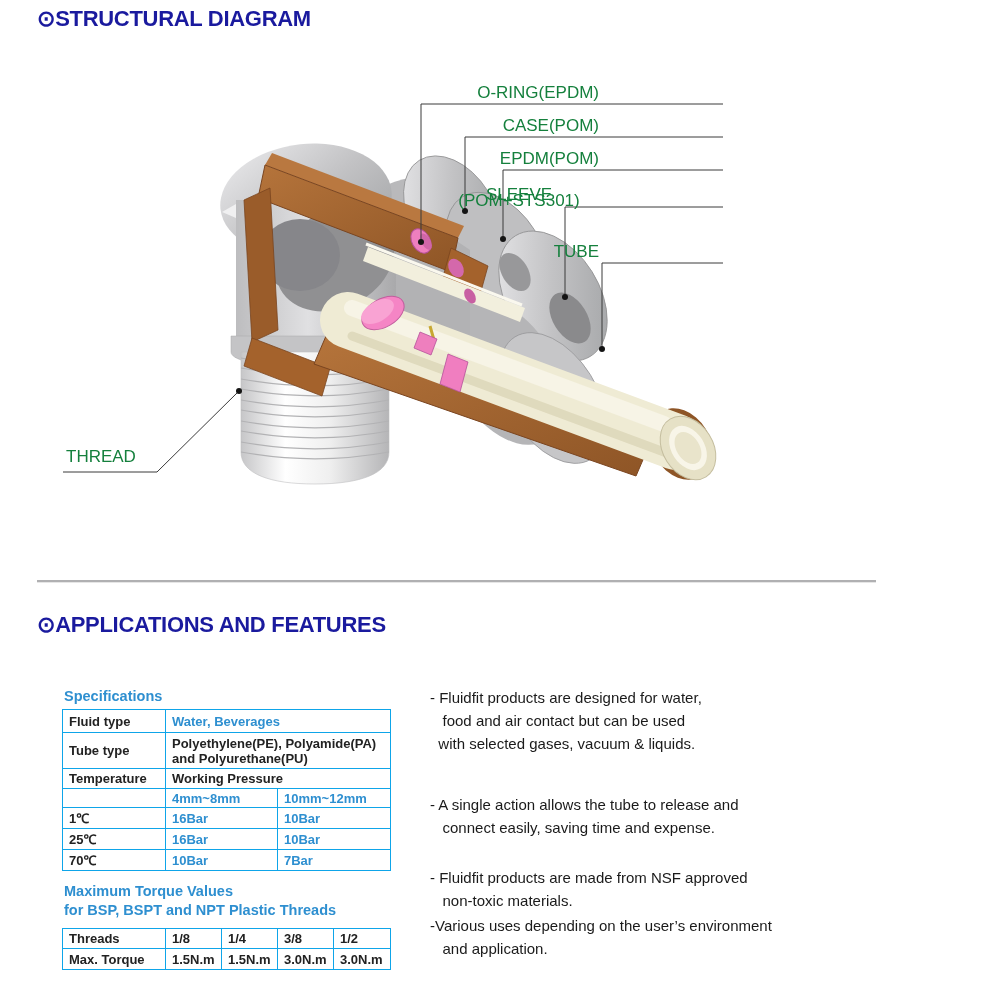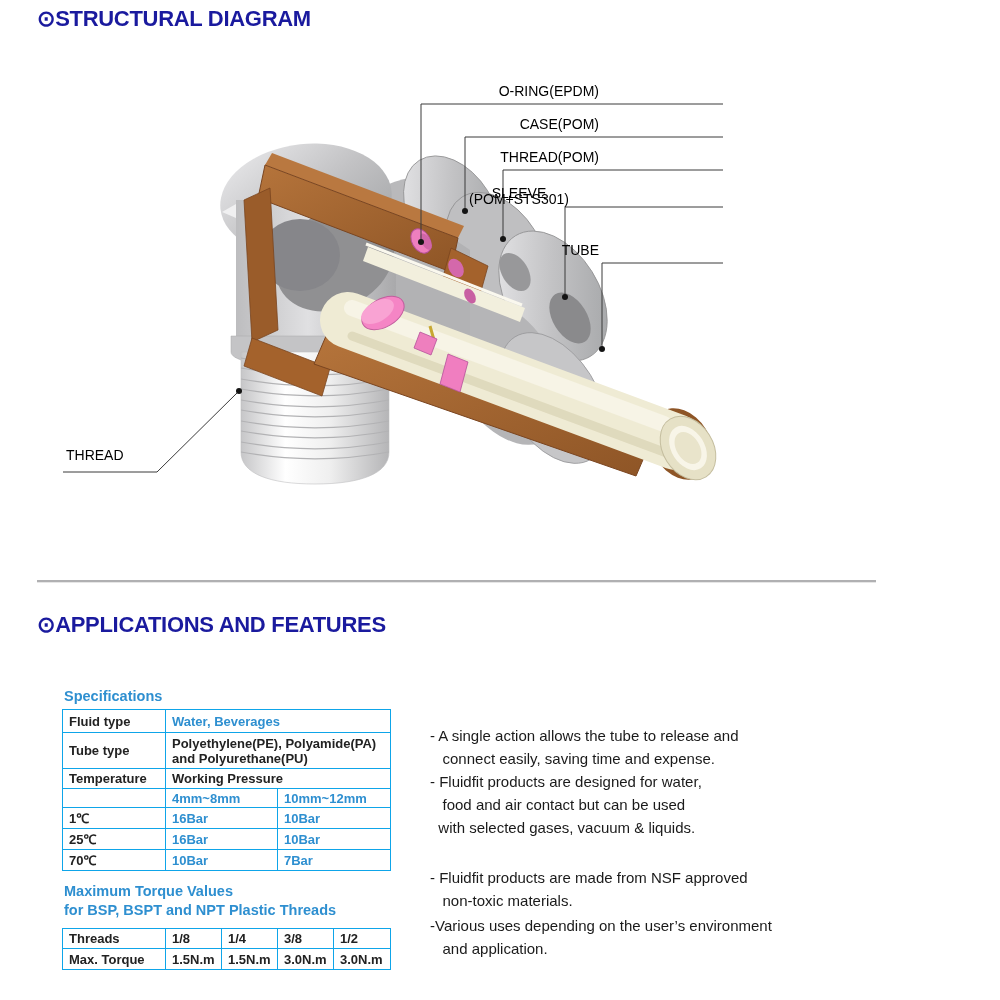--- a/index.html
+++ b/index.html
@@ -12,21 +12,21 @@
   .sec-heading .bullet{font-weight:bold;}
   #heading-structural{top:6px;}
   #heading-applications{top:612px;}
 
   
   .divider{position:absolute;left:37px;top:580px;width:926px;height:2px;
            background:#b0b0b2;box-shadow:0 1px 0 #e6e6e6;}
 
   
   .diagram-svg{position:absolute;left:0;top:0;}
-  .dlabel{position:absolute;font-size:14px;color:#000000;white-space:nowrap;}
+  .dlabel{position:absolute;font-size:17px;color:#15803d;white-space:nowrap;}
   .dlabel.right-aligned{right:277px;text-align:right;}
   .dlabel.centered{right:277px;width:160px;text-align:center;}
   #lbl-oring{top:83px;}
   #lbl-case{top:116px;}
   #lbl-cover{top:149px;}
   #lbl-sleeve1{top:185px;}
   #lbl-sleeve2{top:191px;}
   #lbl-tube{top:242px;}
   #lbl-thread{left:66px;top:447px;}
 
@@ -196,21 +196,21 @@
       <circle cx="465" cy="211" r="3"></circle>
       <circle cx="503" cy="239" r="3"></circle>
       <circle cx="565" cy="297" r="3"></circle>
       <circle cx="602" cy="349" r="3"></circle>
       <circle cx="239" cy="391" r="3"></circle>
     </g>
   </svg>
 
   <div class="dlabel right-aligned" id="lbl-oring">O-RING(EPDM)</div>
   <div class="dlabel right-aligned" id="lbl-case">CASE(POM)</div>
-  <div class="dlabel right-aligned" id="lbl-cover">THREAD(POM)</div>
+  <div class="dlabel right-aligned" id="lbl-cover">EPDM(POM)</div>
   <div class="dlabel centered" id="lbl-sleeve1">SLEEVE</div>
   <div class="dlabel centered" id="lbl-sleeve2">(POM+STS301)</div>
   <div class="dlabel right-aligned" id="lbl-tube">TUBE</div>
   <div class="dlabel" id="lbl-thread">THREAD</div>
 
   <div class="divider"></div>
 
   <div class="sec-heading" id="heading-applications"><span class="bullet">⊙</span><span>APPLICATIONS AND FEATURES</span></div>
 
   <div class="spec-title">Specifications</div>
@@ -280,24 +280,24 @@
       <td>Max. Torque</td>
       <td class="c">1.5N.m</td>
       <td class="c">1.5N.m</td>
       <td class="c">3.0N.m</td>
       <td class="c">3.0N.m</td>
     </tr>
   </tbody>
     </table>
 
   <div class="features">
-    <p class="feature f2">- A single action allows the tube to release and
-   connect easily, saving time and expense.</p>
     <p class="feature f1">- Fluidfit products are designed for water,
    food and air contact but can be used
   with selected gases, vacuum &amp; liquids.</p>
+    <p class="feature f2">- A single action allows the tube to release and
+   connect easily, saving time and expense.</p>
     <p class="feature f3">- Fluidfit products are made from NSF approved
    non-toxic materials.</p>
     <p class="feature f4">-Various uses depending on the user’s environment
    and application.</p>
   </div>
 
 </div>
 
 </body></html>

